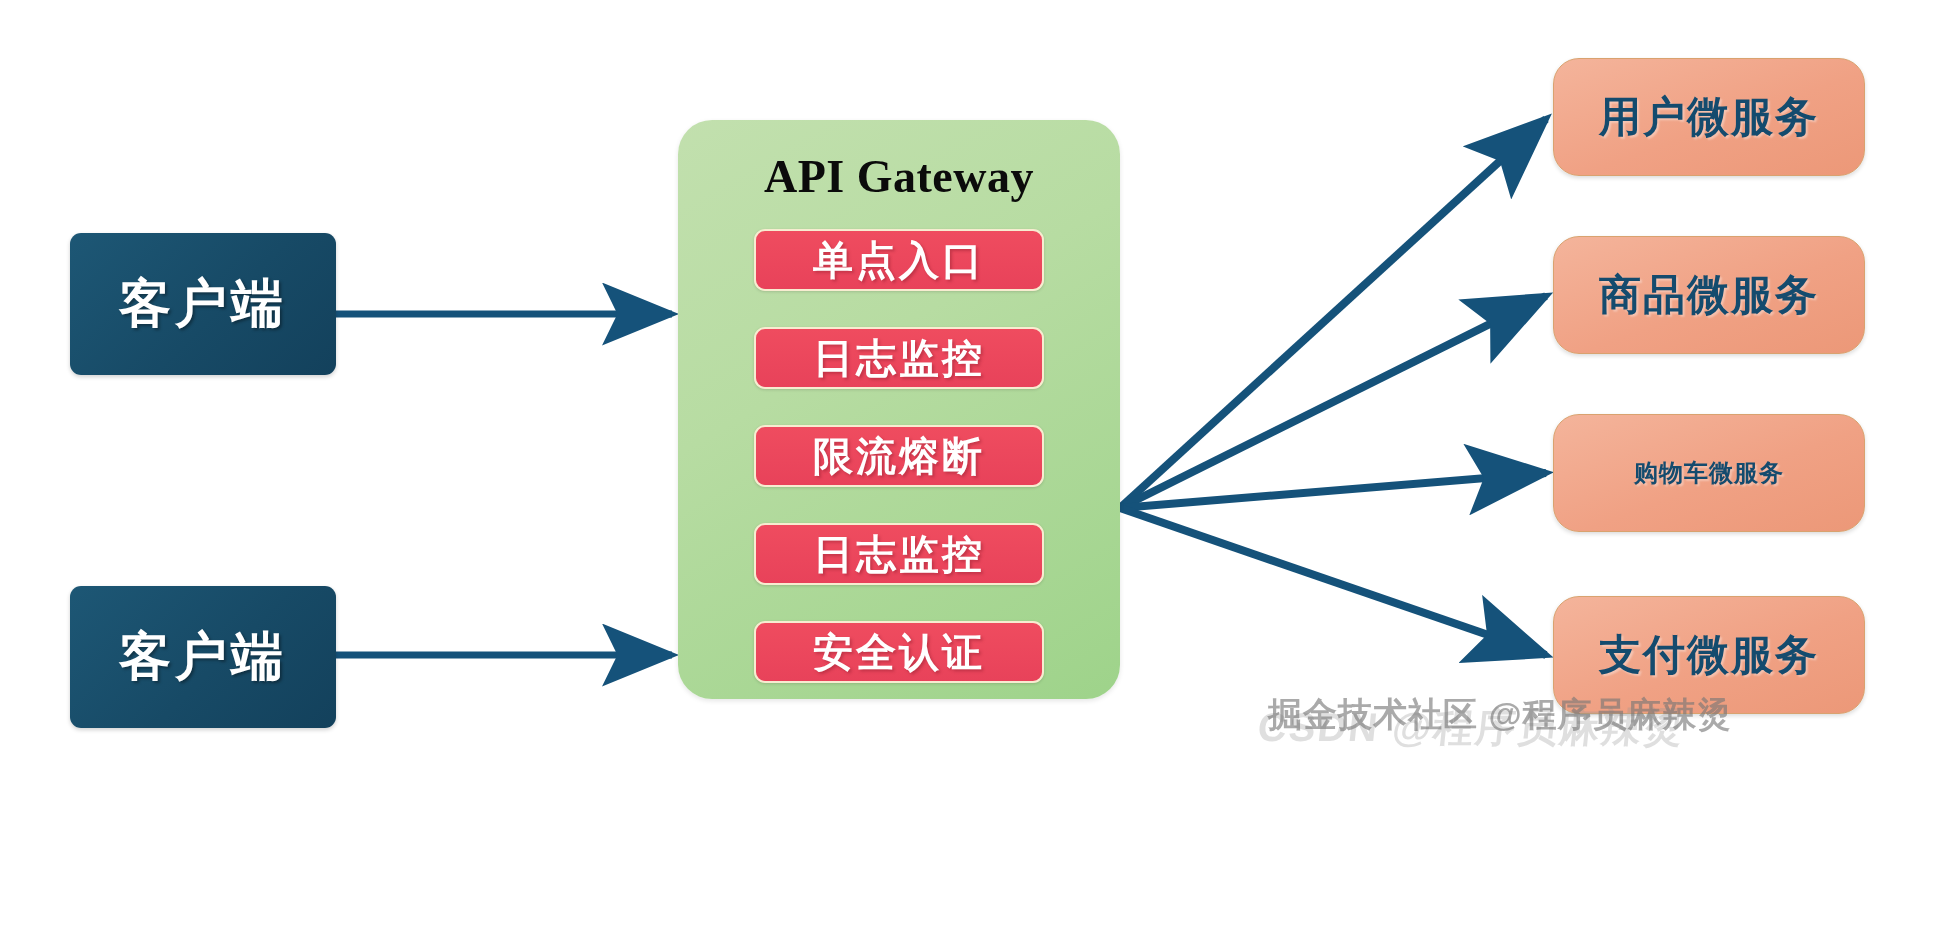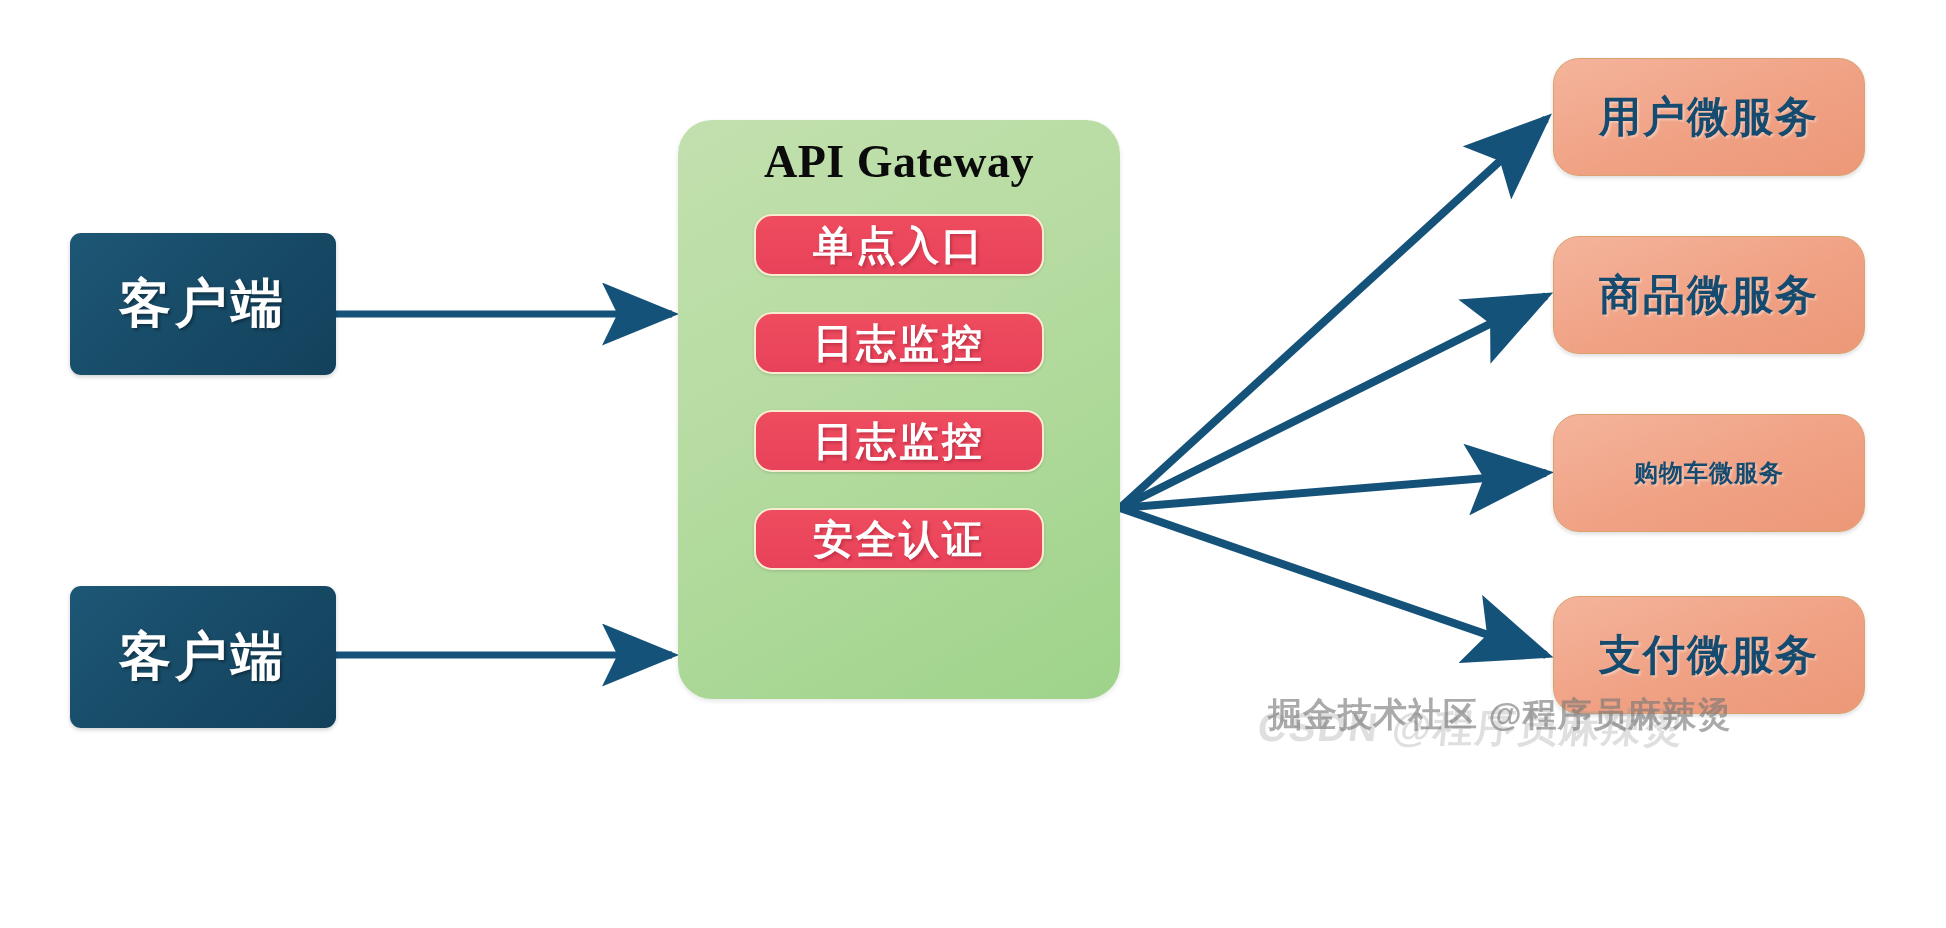--- a/index.html
+++ b/index.html
@@ -54,21 +54,21 @@
   #gateway {
     position: absolute;
     left: 678px;
     top: 120px;
     width: 442px;
     height: 579px;
     background: linear-gradient(150deg, #c2e0ae 0%, #b7dca2 40%, #9ed38a 100%);
     border-radius: 34px;
     box-shadow: 0 2px 5px rgba(0,0,0,0.10);
     box-sizing: border-box;
-    padding: 7px 28px 26px 28px;
+    padding: 22px 28px 26px 28px;
     display: flex;
     flex-direction: column;
     align-items: center;
   }
   #gateway-title {
     font-family: "Liberation Serif", "DejaVu Serif", serif;
     font-size: 46px;
     font-weight: bold;
     color: #0b0b0b;
     letter-spacing: 0.5px;
@@ -81,21 +81,21 @@
     flex-direction: column;
     gap: 36px;
     width: 100%;
     align-items: center;
   }
   .feature-pill {
     width: 290px;
     height: 62px;
     background: linear-gradient(180deg, #ef4c5f 0%, #e8425a 100%);
     border: 2px solid #f7ecd0;
-    border-radius: 18px;
+    border-radius: 11px;
     display: flex;
     align-items: center;
     justify-content: center;
     box-shadow: 0 1px 3px rgba(0,0,0,0.14);
     box-sizing: border-box;
   }
   .feature-pill .label {
     color: #ffffff;
     font-size: 40px;
     font-weight: bold;
@@ -189,20 +189,23 @@
   <div id="gateway">
     <div id="gateway-title">API Gateway</div>
     <div class="feature-list">
       <div class="feature-pill">
         <span class="label">单点入口</span>
       </div>
       <div class="feature-pill">
         <span class="label">日志监控</span>
       </div>
       <div class="feature-pill">
+        <span class="label">限流熔断</span>
+      </div>
+      <div class="feature-pill">
         <span class="label">日志监控</span>
       </div>
       <div class="feature-pill">
         <span class="label">安全认证</span>
       </div>
     </div>
   </div>
 
   <div id="service-1" class="service-box">
     <span class="label">用户微服务</span>

